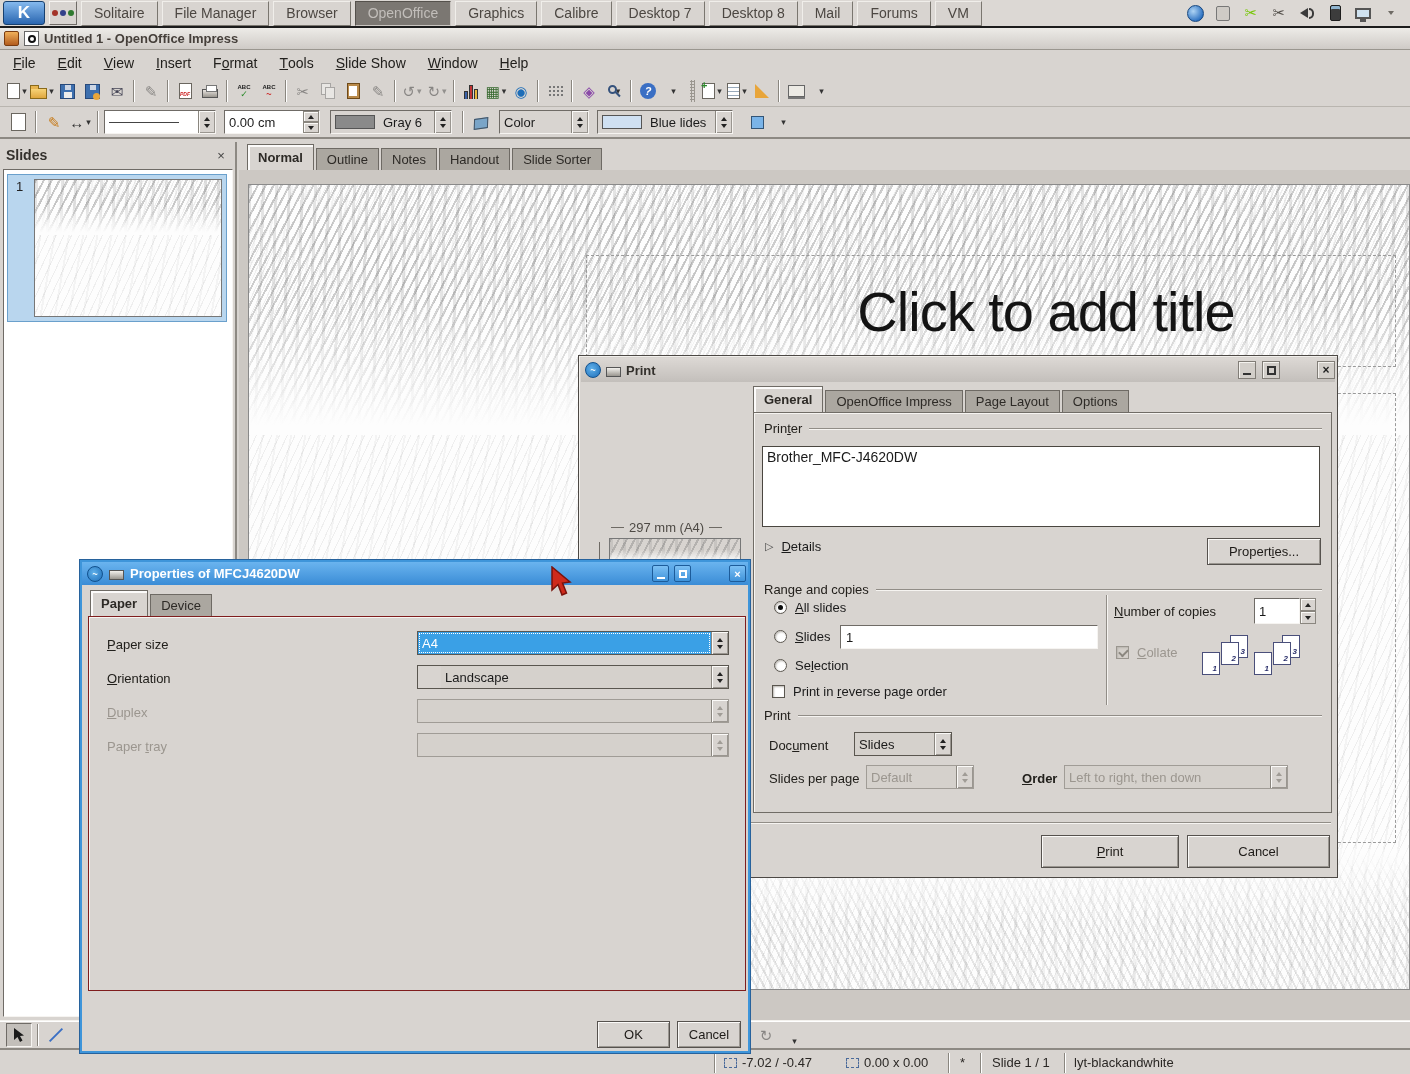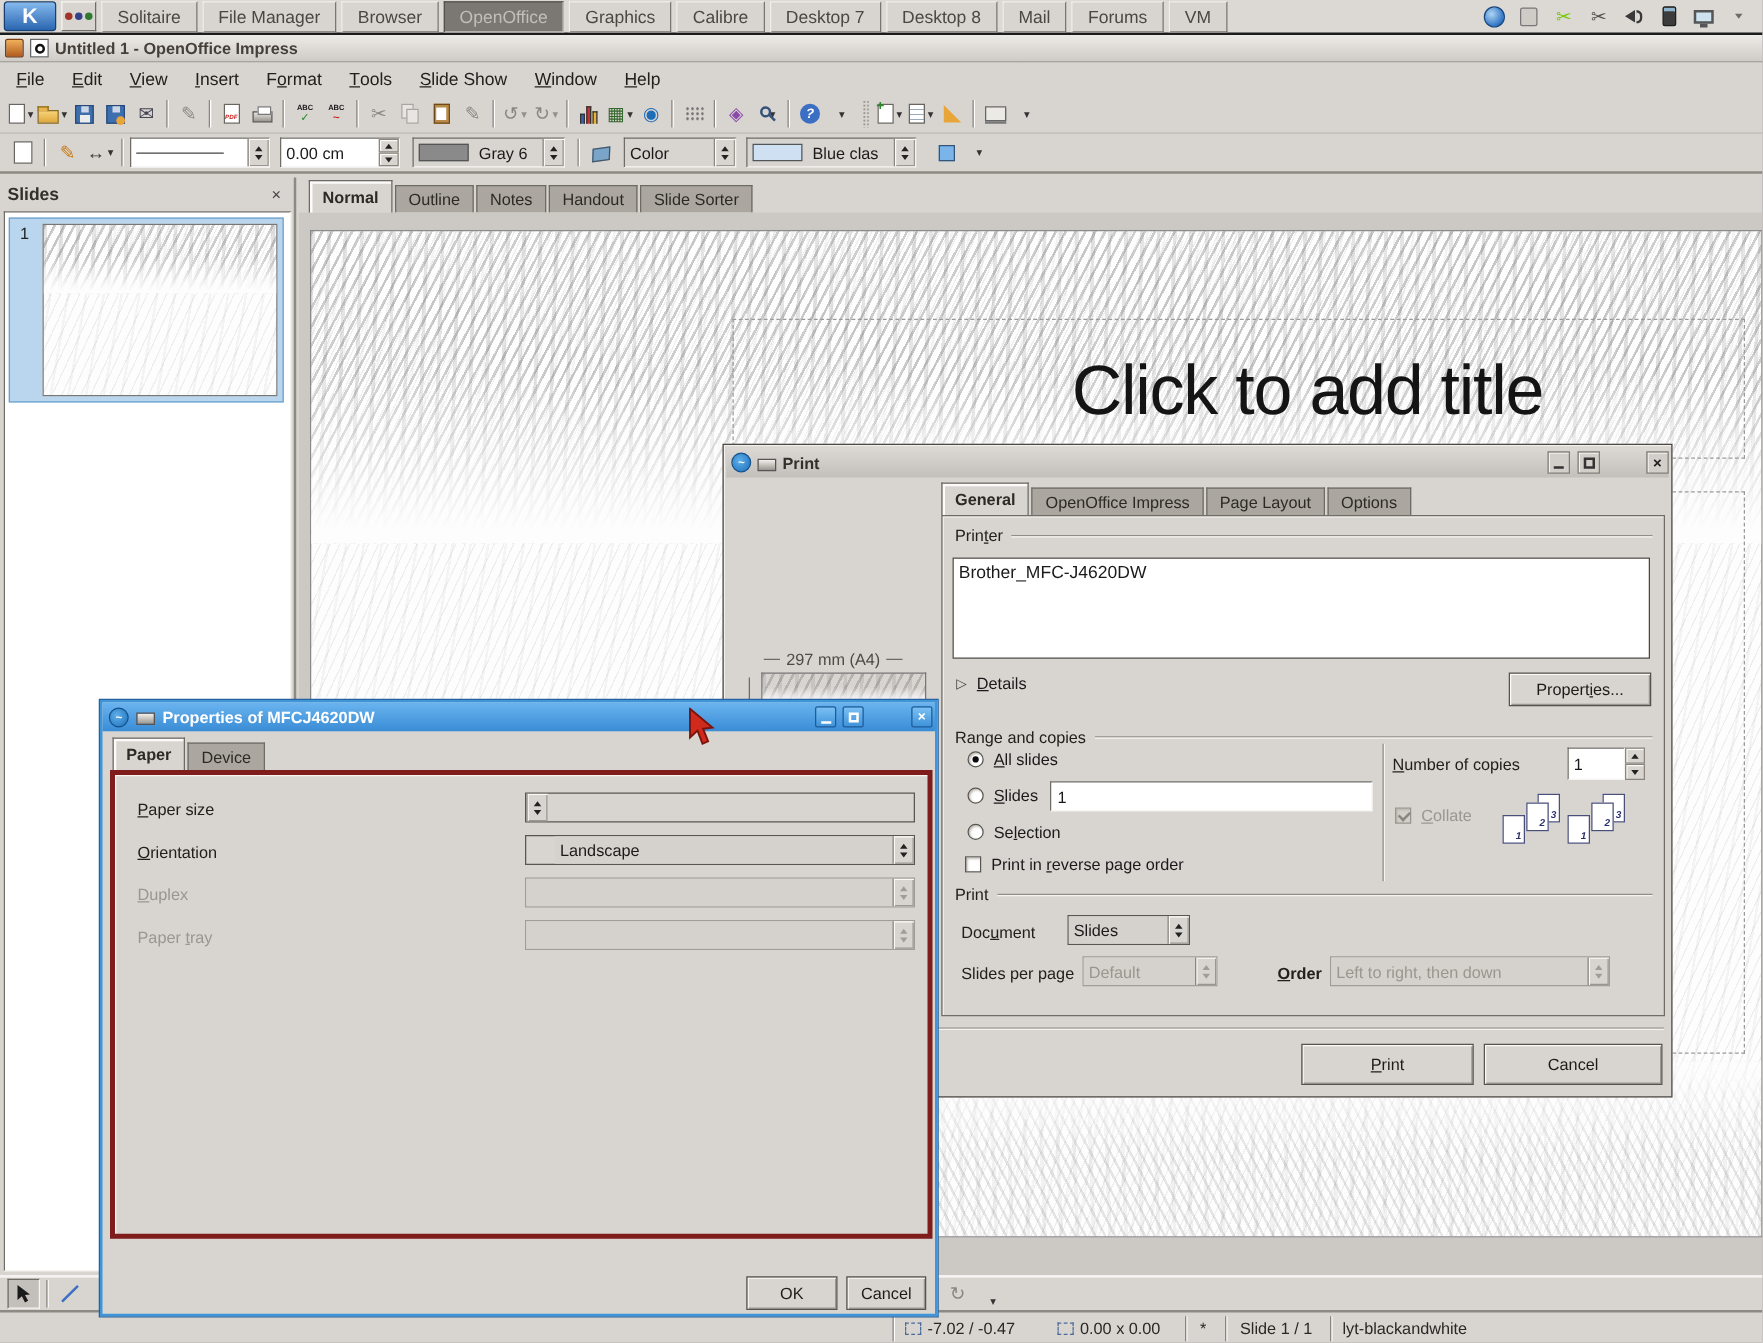--- a/index.html
+++ b/index.html
@@ -135,21 +135,21 @@
   .plist .row{height:20px;display:flex;align-items:center;padding:0 4px;white-space:nowrap;}
   .plist .row.sel{background:#3aa0e6;color:#fff;}
   .previewlabel{position:absolute;display:flex;align-items:center;gap:5px;color:#4e4a45;font-size:13px;white-space:nowrap;}
   .previewlabel::before,.previewlabel::after{content:"";width:13px;border-top:1px solid #6e6a64;}
   
   #propsdlg{position:absolute;left:80px;top:560px;width:670px;height:493px;background:#d8d4d0;border:2px solid #3e95da;box-shadow:0 0 0 1px #27629c;z-index:20;}
   #propsdlg .btitle{position:absolute;left:0;top:0;right:0;height:23px;background:linear-gradient(#6ab4ef,#3a8cd6);display:flex;align-items:center;gap:6px;padding:0 5px;color:#fff;font-weight:bold;}
   .bbtn{width:17px;height:17px;background:linear-gradient(#7cc0f4,#3f93da);border:1px solid #1d5c9a;border-radius:2px;display:flex;align-items:center;justify-content:center;color:#fff;font-size:11px;position:absolute;top:3px;}
   .bbtn .minbar{width:8px;height:2px;background:#fff;margin-top:8px;}
   .bbtn .maxbox{width:8px;height:8px;border:2px solid #fff;}
-  #propspanel{position:absolute;left:6px;top:54px;width:658px;height:375px;border:4px solid #7f1d1d;box-shadow:inset 1px 1px 0 #f6f4f1;background:#d8d4d0;}
+  #propspanel{position:absolute;left:6px;top:54px;width:658px;height:375px;border:1px solid #7f1d1d;box-shadow:inset 1px 1px 0 #f6f4f1;background:#d8d4d0;}
   .pcombo{position:absolute;display:flex;height:24px;border:1px solid #5a564f;}
   .pcombo .val{flex:1;display:flex;align-items:center;padding:0 4px;background:#d5d1cc;}
   .pcombo.hl .val{background:#3aa0e6;color:#fff;outline:1px dotted #fff;outline-offset:-2px;}
   .pcombo.dis{border-color:#a09c96;}
   .pcombo.dis .val{background:#d5d1cc;}
   
   #drawbar{position:absolute;left:0;top:1020px;width:1410px;height:28px;background:#d8d4d0;border-top:1px solid #f4f2ee;box-shadow:inset 0 1px 0 #fff;display:flex;align-items:center;padding-left:6px;gap:2px;}
   .toolpressed{width:26px;height:24px;background:#c3bfba;border:1px solid;border-color:#6f6b66 #f6f4f1 #f6f4f1 #6f6b66;display:flex;align-items:center;justify-content:center;}
   .lineico{width:18px;height:2px;background:#3a6fc4;transform:rotate(-45deg);}
   #statusbar{position:absolute;left:0;top:1048px;width:1410px;height:26px;background:#d8d4d0;border-top:2px solid #8d8983;font-size:13px;color:#2a2724;}
@@ -436,21 +436,21 @@
       </span>
     <div class="combo" style="width:90px;margin-left:4px;background:#d8d4d0;">
       <span class="val">Color</span>
       <span class="spin2">
           <i class="tri-u"></i>
           <i class="tri-d"></i>
         </span>
     </div>
     <div class="combo" style="width:136px;margin-left:6px;background:#d8d4d0;">
       <i class="swatch" style="background:#cfe0f2;"></i>
-      <span class="val">Blue clas</span>
+      <span class="val">Blue lides</span>
       <span class="spin2">
           <i class="tri-u"></i>
           <i class="tri-d"></i>
         </span>
     </div>
     <span class="tbb" style="margin-left:10px;">
         <i class="shadowico"></i>
       </span>
     <span class="tbb">
         <i class="dd">▾</i>
@@ -687,20 +687,21 @@
     <span class="bbtn" style="left:647px;font-weight:bold;">×</span>
 
     <div class="tabbar" style="left:8px;top:28px;height:26px;">
       <span class="tab active">Paper</span>
       <span class="tab">Device</span>
     </div>
 
     <div id="propspanel">
       <span class="lbl" style="left:18px;top:20px;"><span></span><u>P</u><span>aper size</span></span>
       <div class="pcombo hl" style="left:328px;top:14px;width:312px;">
+        <span class="val">A4</span>
         <span class="spin2">
             <i class="tri-u"></i>
             <i class="tri-d"></i>
           </span>
       </div>
       <span class="lbl" style="left:18px;top:54px;"><span></span><u>O</u><span>rientation</span></span>
       <div class="pcombo" style="left:328px;top:48px;width:312px;padding-left:23px;">
         <span class="val">Landscape</span>
         <span class="spin2">
             <i class="tri-u"></i>

